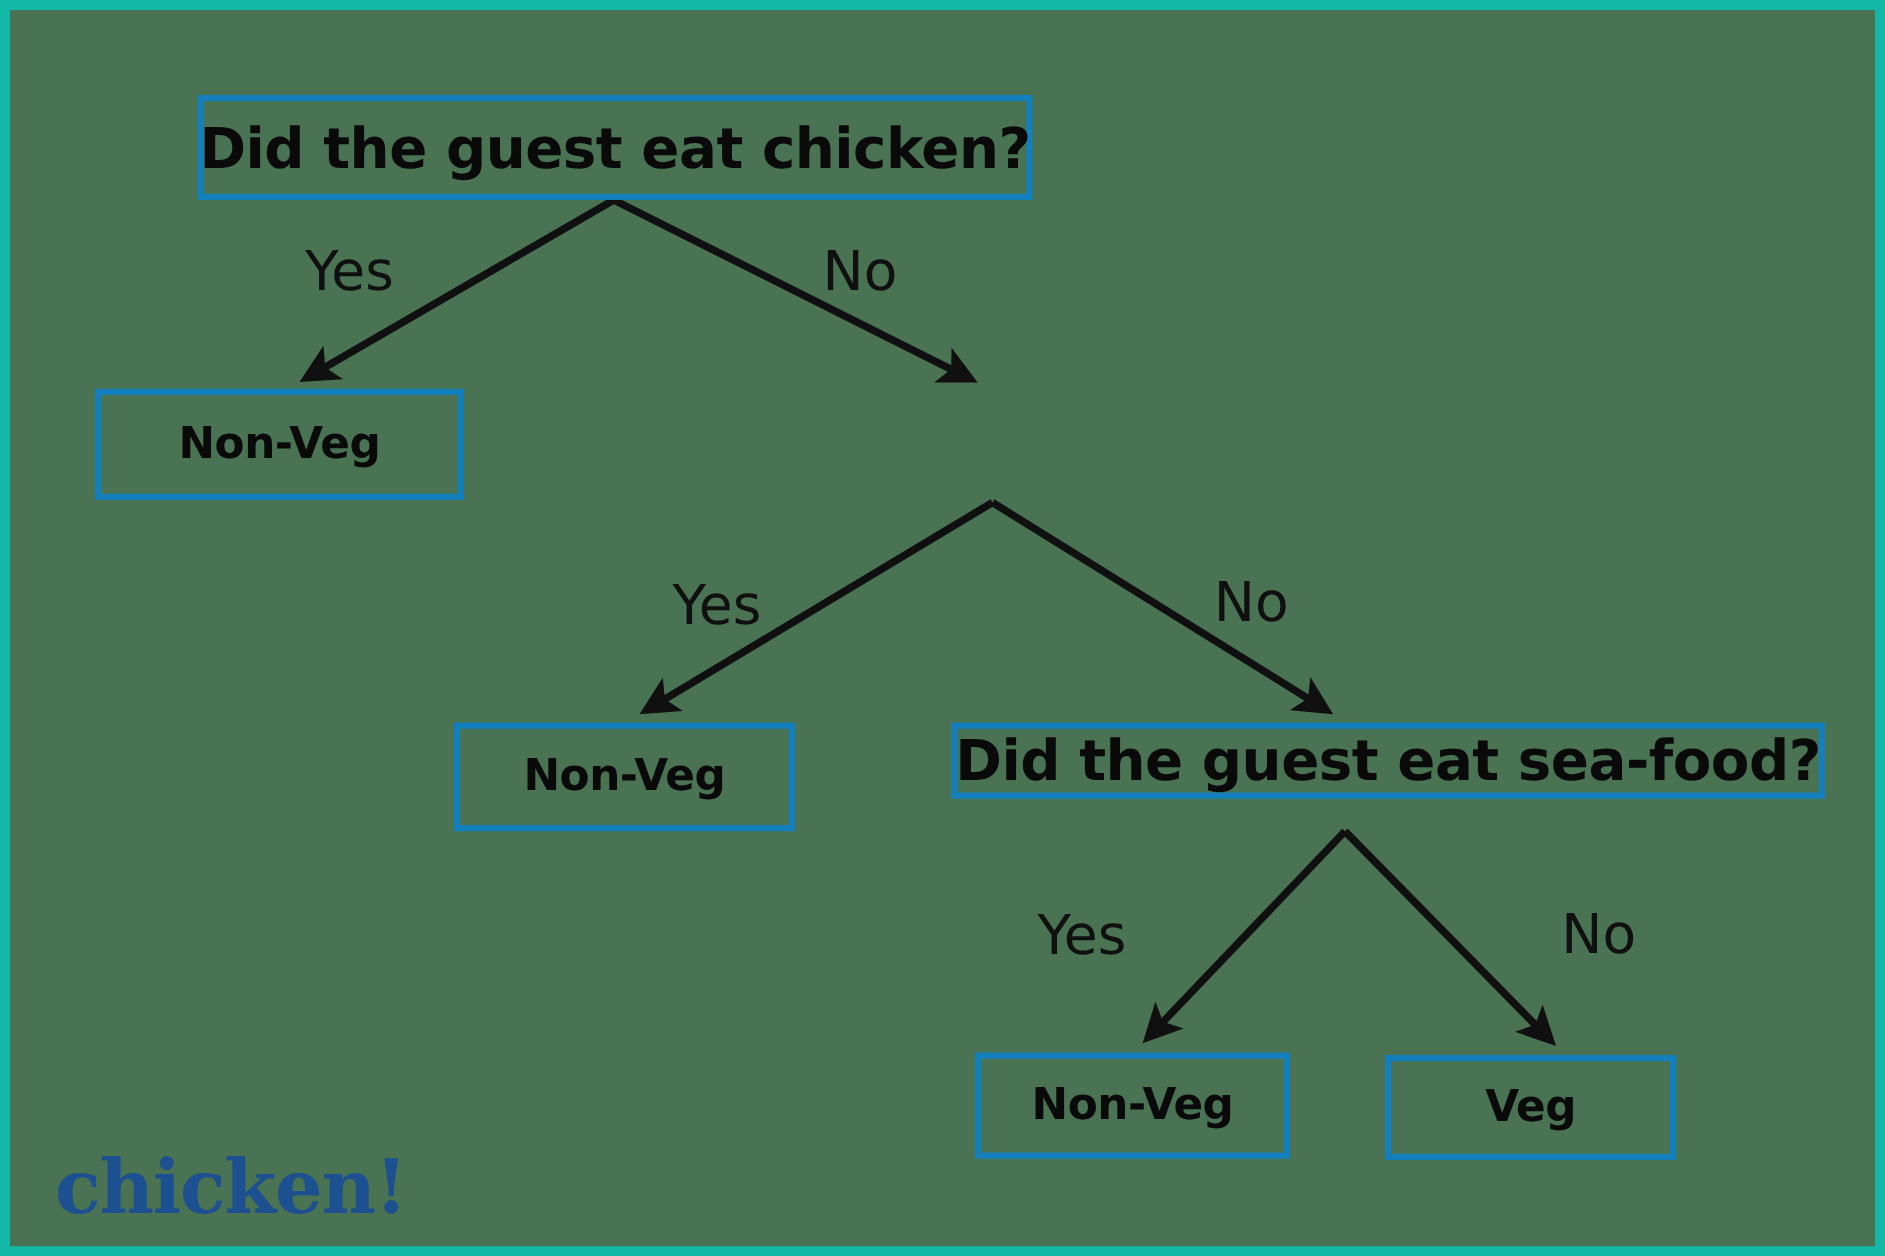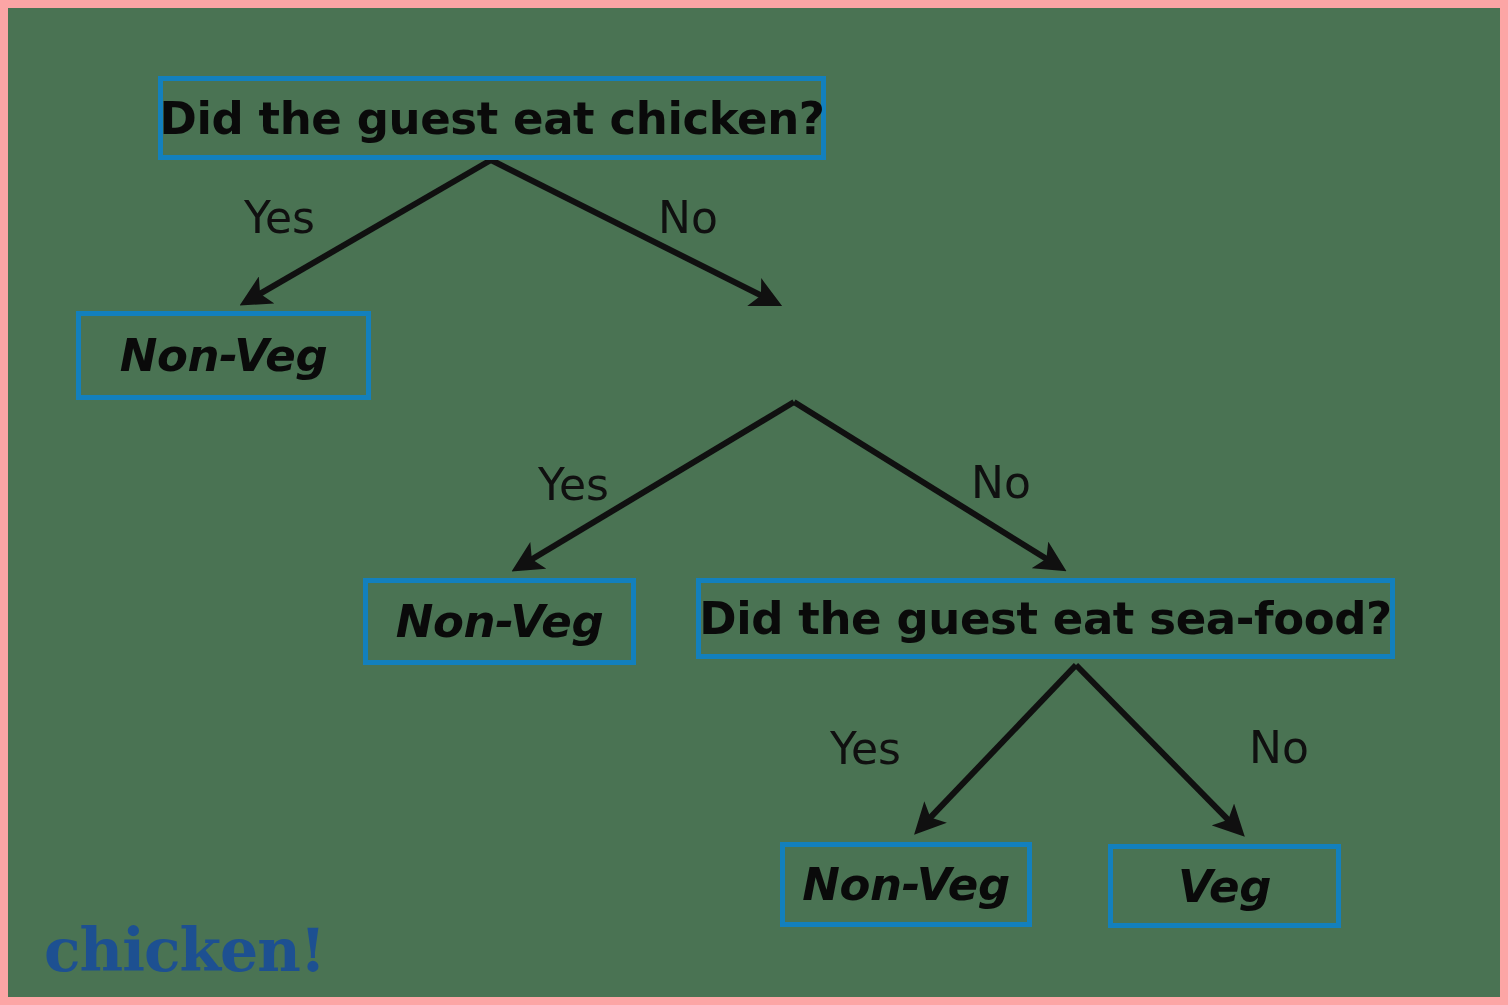--- a/index.html
+++ b/index.html
@@ -13,21 +13,21 @@
     height: 1005px;
     overflow: hidden;
     font-family: "Liberation Sans", sans-serif;
   }
 
   #canvas-frame {
     position: relative;
     width: 1508px;
     height: 1005px;
     box-sizing: border-box;
-    border: 8px solid #fca5a5;
+    border: 8px solid #14b8a6;
     background: #4a7353;
     overflow: hidden;
   }
 
   #diagram-layer {
     position: absolute;
     left: 0;
     top: 0;
     width: 1492px;
     height: 989px;
@@ -53,21 +53,21 @@
     align-items: center;
     justify-content: center;
     color: #0a0a0a;
     font-family: "DejaVu Sans", sans-serif;
     font-weight: bold;
     letter-spacing: -0.4px;
     white-space: nowrap;
     line-height: 1;
   }
   .node.decision { font-size: 45px; }
-  .node.leaf     { font-size: 45px; font-style: italic; }
+  .node.leaf     { font-size: 35px; }
 
   
   .edge-label {
     position: absolute;
     color: #101010;
     font-family: "DejaVu Sans", sans-serif;
     font-weight: normal;
     font-size: 44px;
     line-height: 1;
     white-space: nowrap;
@@ -109,21 +109,21 @@
         </g>
     </svg>
 
     <div class="node decision" style="left: 150px; top: 68px; width: 668px; height: 84px;">Did the guest eat chicken?</div>
 
     <div class="node leaf" style="left: 68px; top: 303px; width: 295px; height: 89px;">Non-Veg</div>
 
 
     <div class="node leaf" style="left: 355px; top: 570px; width: 273px; height: 87px;">Non-Veg</div>
 
-    <div class="node decision" style="left: 688px; top: 570px; width: 699px; height: 81px;">Did the guest eat sea-food?</div>
+    <div class="node decision" style="left: 753px; top: 570px; width: 699px; height: 61px;">Did the guest eat sea-food?</div>
 
     <div class="node leaf" style="left: 772px; top: 834px; width: 252px; height: 85px;">Non-Veg</div>
 
     <div class="node leaf" style="left: 1100px; top: 836px; width: 233px; height: 84px;">Veg</div>
 
     <div class="edge-label" style="left: 236px; top: 188px;">Yes</div>
     <div class="edge-label" style="left: 650px; top: 188px;">No</div>
     <div class="edge-label" style="left: 530px; top: 455px;">Yes</div>
     <div class="edge-label" style="left: 963px; top: 453px;">No</div>
     <div class="edge-label" style="left: 822px; top: 719px;">Yes</div>

